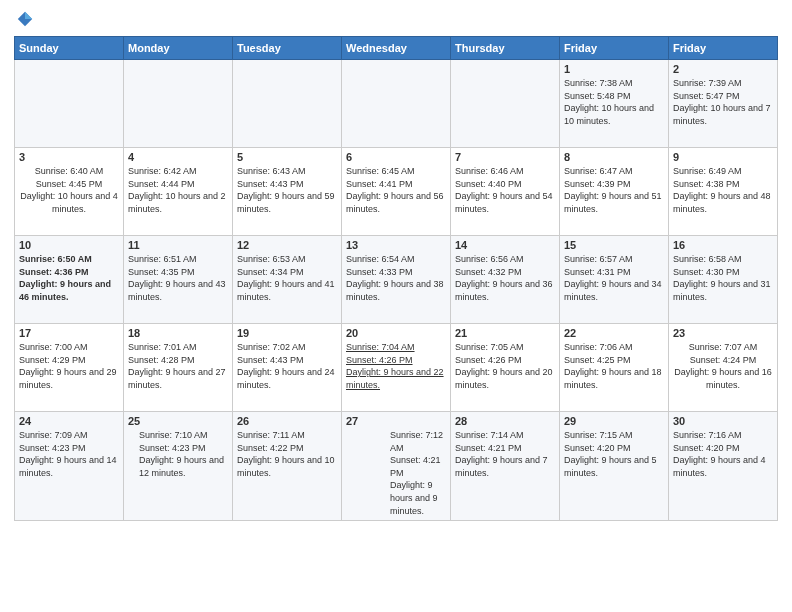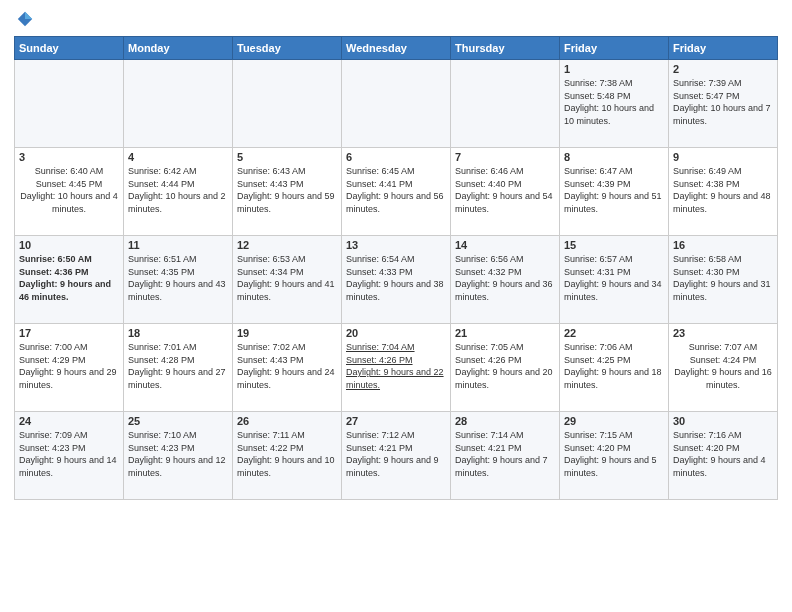--- a/index.html
+++ b/index.html
@@ -288,33 +288,33 @@
         </tr>
         <tr>
           <td>
             <span class="day-num">24</span>
             <div class="day-info" style="white-space: pre-line;">Sunrise: 7:09 AM
 Sunset: 4:23 PM
 Daylight: 9 hours and 14 minutes.</div>
           </td>
           <td>
             <span class="day-num">25</span>
-            <div class="day-info" style="white-space: pre-line;">Sunrise: 7:10 AM
+            <div class="day-info" style="white-space: pre-line; margin-left: 11px;">Sunrise: 7:10 AM
 Sunset: 4:23 PM
 Daylight: 9 hours and 12 minutes.</div>
           </td>
           <td>
             <span class="day-num">26</span>
             <div class="day-info" style="white-space: pre-line;">Sunrise: 7:11 AM
 Sunset: 4:22 PM
 Daylight: 9 hours and 10 minutes.</div>
           </td>
           <td>
             <span class="day-num">27</span>
-            <div class="day-info" style="white-space: pre-line;">Sunrise: 7:12 AM
+            <div class="day-info" style="white-space: pre-line; margin-left: 44px;">Sunrise: 7:12 AM
 Sunset: 4:21 PM
 Daylight: 9 hours and 9 minutes.</div>
           </td>
           <td>
             <span class="day-num">28</span>
             <div class="day-info" style="white-space: pre-line;">Sunrise: 7:14 AM
 Sunset: 4:21 PM
 Daylight: 9 hours and 7 minutes.</div>
           </td>
           <td>

